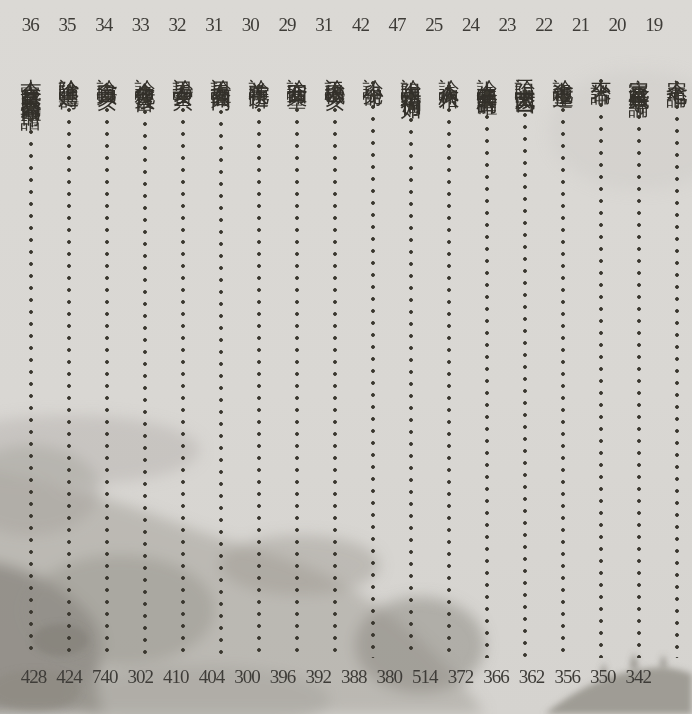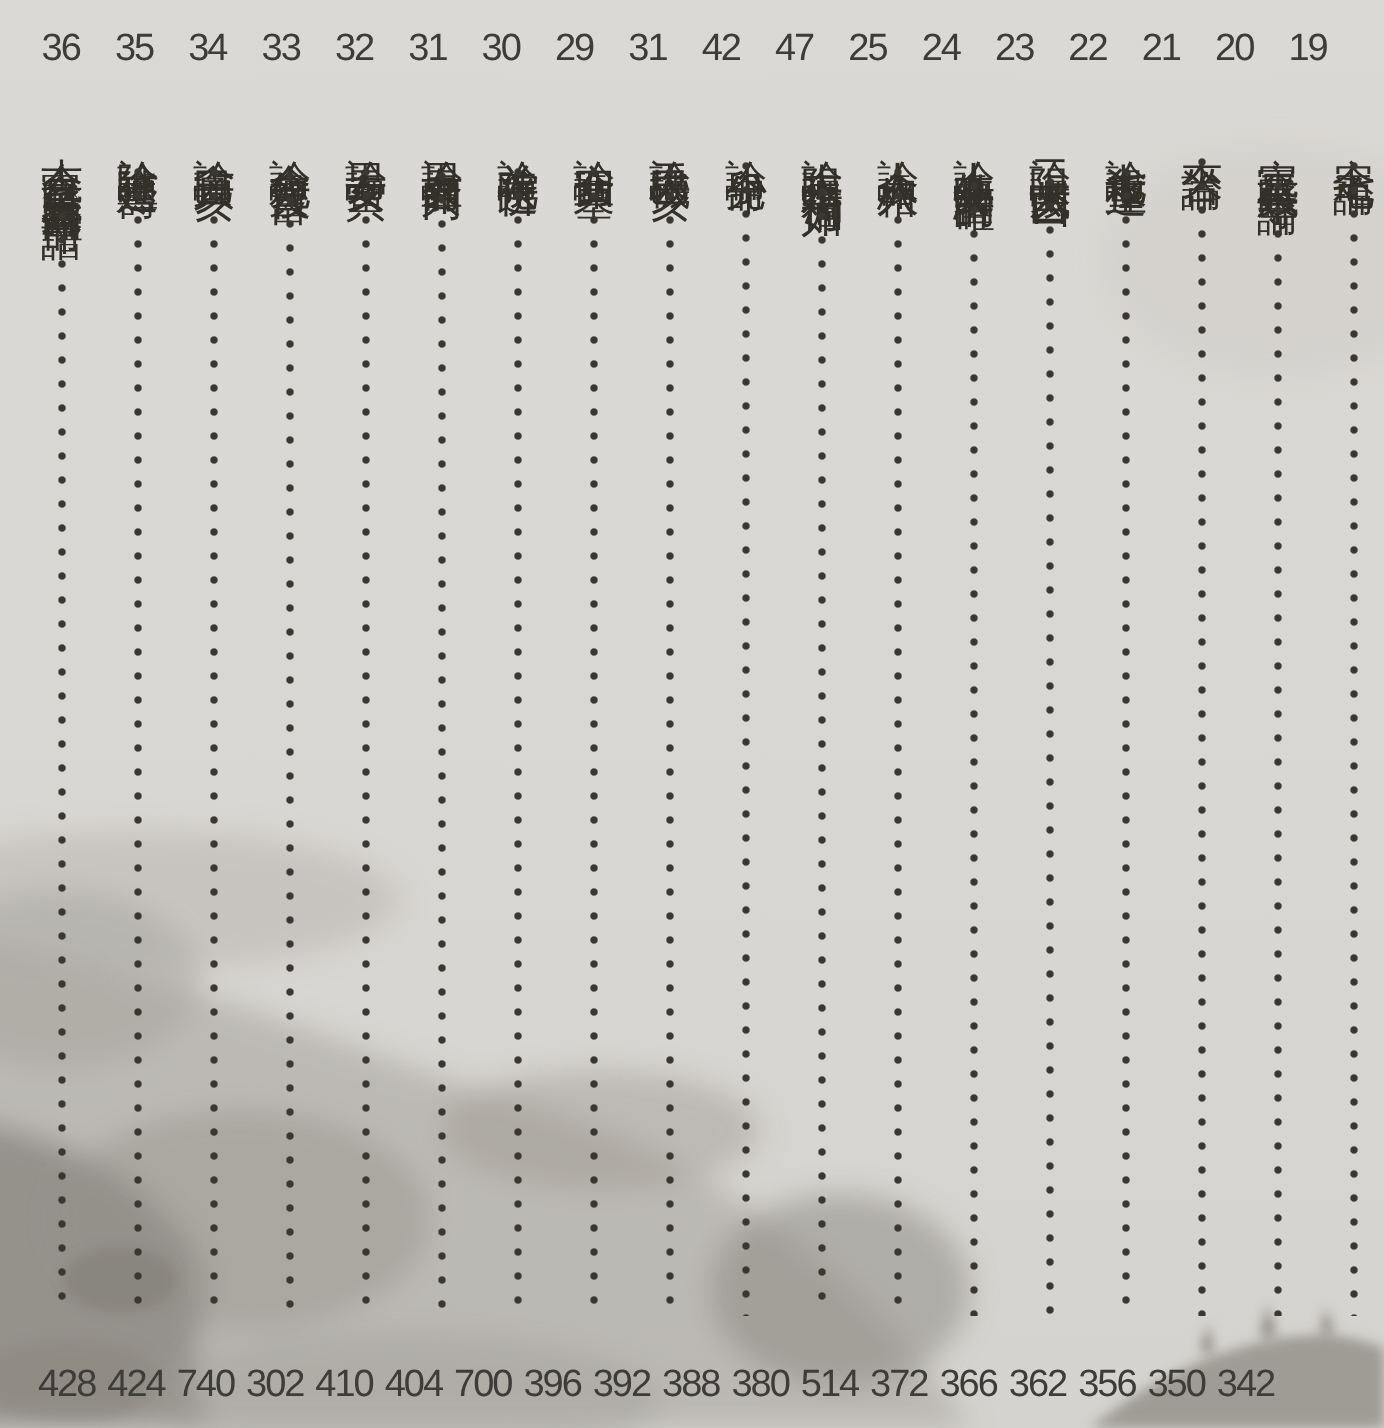--- a/index.html
+++ b/index.html
@@ -10,24 +10,24 @@
     overflow:hidden;
     font-family:"DejaVu Serif", serif;
   }
   .watermark { position:absolute; inset:0; pointer-events:none; }
   .content { position:absolute; inset:0; }
 
   .chapter-row, .page-row {
     display:flex; justify-content:space-between;
   }
   .chapter-row { padding:14px 20px 0 12px; }
-  .page-row    { padding:0 52px 0 16px; margin-top:24px; }
+  .page-row    { padding:0 36px 0 16px; margin-top:8px; }
 
   .num {
-    font-family:Liberation Sans, sans-serif;
+    font-family:Liberation Serif, serif;
     font-size:19px; letter-spacing:-1px;
     color:#3e3c38; text-align:center;
   }
   .chapter-row .num { width:38px; }
   .page-row .num { width:35px; }
 
   .cols-row {
     display:flex; justify-content:space-between;
     padding:0 20px 0 12px;
     margin-top:26px;
@@ -186,21 +186,21 @@
       <div class="dots"></div>
     </div>
       </div>
     <div class="page-row">
         <span class="num">428</span>
         <span class="num">424</span>
         <span class="num">740</span>
         <span class="num">302</span>
         <span class="num">410</span>
         <span class="num">404</span>
-        <span class="num">700</span>
+        <span class="num">300</span>
         <span class="num">396</span>
         <span class="num">392</span>
         <span class="num">388</span>
         <span class="num">380</span>
         <span class="num">514</span>
         <span class="num">372</span>
         <span class="num">366</span>
         <span class="num">362</span>
         <span class="num">356</span>
         <span class="num">350</span>

